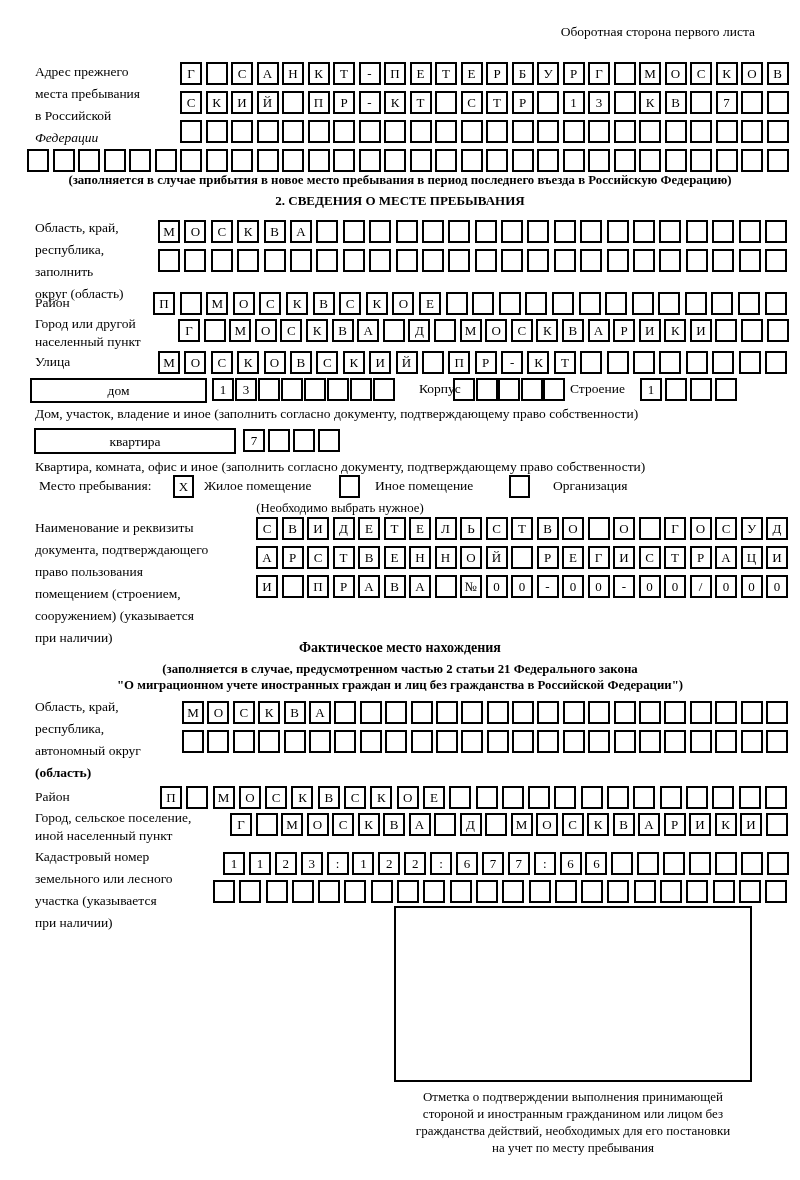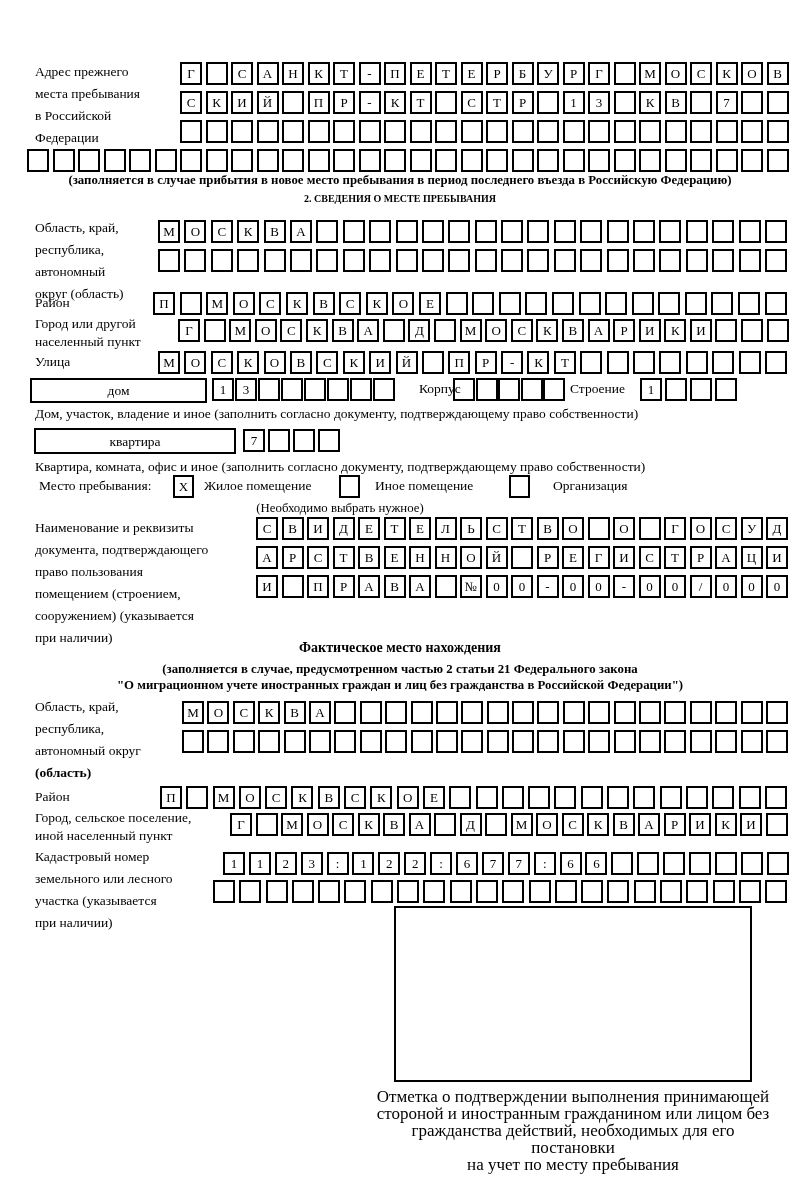--- a/index.html
+++ b/index.html
@@ -1,43 +1,44 @@
 <!DOCTYPE html>
 <html><head>
 <meta charset="utf-8">
 <style>
   html,body{margin:0;padding:0;background:#fff;}
   .page{position:relative;width:800px;height:1180px;background:#fff;overflow:hidden;
         font-family:"Liberation Serif",serif;color:#000;}
   .abs{position:absolute;white-space:nowrap;text-align:center;}
   .lbl{font-size:13.5px;}
   .note{font-size:12.8px;}
-  .title{font-size:10px;font-weight:bold;}
+  .title{font-size:13px;font-weight:bold;}
   .center{left:0;width:800px;text-align:center;font-weight:bold;}
   .cellrow{position:absolute;display:flex;}
   .cell{flex:none;box-sizing:border-box;width:22px;height:23px;border:2px solid #000;
         margin-right:calc(var(--p,25.5px) - 22px);
         font-size:13px;line-height:19px;text-align:center;}
   .wbox{position:absolute;box-sizing:border-box;border:2px solid #000;text-align:center;
         font-size:13.5px;line-height:22px;}
   .chk{position:absolute;box-sizing:border-box;width:21px;height:23px;border:2px solid #000;
        text-align:center;font-size:13px;line-height:19px;}
   .bigbox{position:absolute;box-sizing:border-box;border:2px solid #000;background:#fff;}
-  .cap{font-size:17px;line-height:17px;text-align:center;}
+  .cap{font-size:13px;line-height:17px;text-align:center;}
 </style>
 </head>
 <body>
 
 <div class="page">
 
+  <div class="abs lbl" style="top:24px;left:0;width:755px;text-align:right;">Оборотная сторона первого листа</div>
 
   <div class="abs lbl" style="top:64px;left:35px;">Адрес прежнего</div>
   <div class="abs lbl" style="top:86px;left:35px;">места пребывания</div>
   <div class="abs lbl" style="top:108px;left:35px;">в Российской</div>
-  <div class="abs lbl" style="top:130px;left:35px;">Федерации</div>
+  <div class="abs lbl" style="top:130px;left:35px;font-style:italic;">Федерации</div>
 
   <div class="cellrow" style="top:62px;left:180px;--p:25.5px;">
       <span class="cell">Г</span>
       <span class="cell"></span>
       <span class="cell">С</span>
       <span class="cell">А</span>
       <span class="cell">Н</span>
       <span class="cell">К</span>
       <span class="cell">Т</span>
       <span class="cell">-</span>
@@ -142,21 +143,21 @@
       <span class="cell"></span>
       <span class="cell"></span>
     </div>
 
   <div class="abs note center" style="top:173px;">(заполняется в случае прибытия в новое место пребывания в период последнего въезда в Российскую Федерацию)</div>
 
   <div class="abs title center" style="top:193px;">2. СВЕДЕНИЯ О МЕСТЕ ПРЕБЫВАНИЯ</div>
 
   <div class="abs lbl" style="top:220px;left:35px;">Область, край,</div>
   <div class="abs lbl" style="top:242px;left:35px;">республика,</div>
-  <div class="abs lbl" style="top:264px;left:35px;">автономный</div>
+  <div class="abs lbl" style="top:264px;left:35px;">заполнить</div>
   <div class="abs lbl" style="top:286px;left:35px;">округ (область)</div>
   <div class="cellrow" style="top:220px;left:158px;--p:26.4px;">
       <span class="cell">М</span>
       <span class="cell">О</span>
       <span class="cell">С</span>
       <span class="cell">К</span>
       <span class="cell">В</span>
       <span class="cell">А</span>
       <span class="cell"></span>
       <span class="cell"></span>

